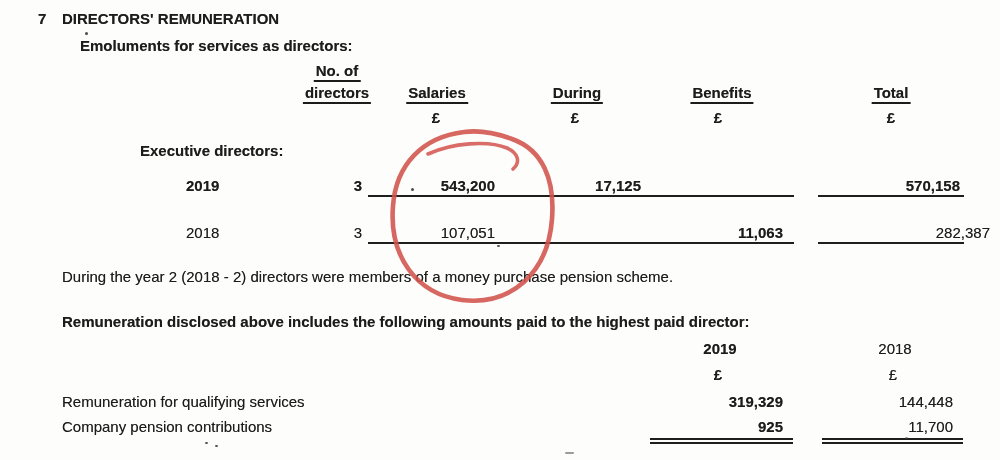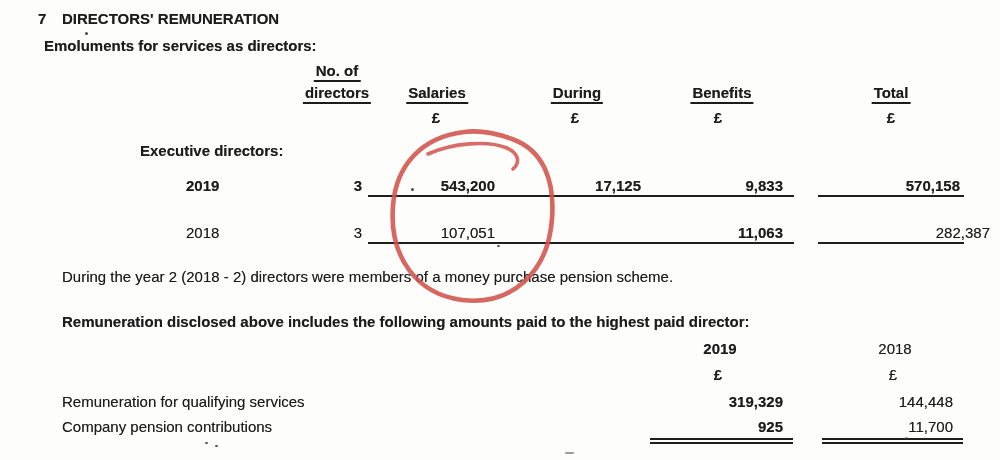--- a/index.html
+++ b/index.html
@@ -18,41 +18,40 @@
   .dot{position:absolute;background:#4a4a4a;border-radius:50%;}
   .annot-svg{position:absolute;left:0;top:0;pointer-events:none;}
 </style>
 </head>
 <body>
 
 <div class="page">
 
   <div class="t b" style="left:38px;top:10px;">7</div>
   <div class="t b" style="left:62px;top:10px;">DIRECTORS' REMUNERATION</div>
-  <div class="t b" style="left:44px;top:37px;">Emoluments for services as directors:</div>
+  <div class="t b" style="left:80px;top:37px;">Emoluments for services as directors:</div>
 
   <div class="t b ctr" style="left:337px;top:62px;"><span class="hdr-u">No. of</span></div>
   <div class="t b ctr" style="left:337px;top:84px;"><span class="hdr-u">directors</span></div>
   <div class="t b ctr" style="left:437px;top:84px;"><span class="hdr-u">Salaries</span></div>
   <div class="t b ctr" style="left:577px;top:84px;"><span class="hdr-u">During</span></div>
   <div class="t b ctr" style="left:722px;top:84px;"><span class="hdr-u">Benefits</span></div>
   <div class="t b ctr" style="left:891px;top:84px;"><span class="hdr-u">Total</span></div>
 
   <div class="t b ctr" style="left:436px;top:109px;">£</div>
   <div class="t b ctr" style="left:575px;top:109px;">£</div>
   <div class="t b ctr" style="left:718px;top:109px;">£</div>
   <div class="t b ctr" style="left:891px;top:109px;">£</div>
 
   <div class="t b" style="left:140px;top:134px;margin-top:8px;">Executive directors:</div>
 
   <div class="t b" style="left:186px;top:177px;">2019</div>
   <div class="t b num" style="left:262px;top:177px;width:100px;">3</div>
   <div class="t b num" style="left:385px;top:177px;">543,200</div>
   <div class="t b num" style="left:531px;top:177px;">17,125</div>
-  <div class="t b num" style="left:673px;top:177px;">9,833</div>
   <div class="t b num" style="left:850px;top:177px;">570,158</div>
   <div class="rule" style="left:368px;top:195px;width:426px;"></div>
   <div class="rule" style="left:818px;top:195px;width:146px;"></div>
 
   <div class="t" style="left:186px;top:224px;">2018</div>
   <div class="t num" style="left:262px;top:224px;width:100px;">3</div>
   <div class="t num" style="left:385px;top:224px;">107,051</div>
   <div class="t num" style="left:673px;top:224px;font-weight:bold;">11,063</div>
   <div class="t num" style="left:880px;top:224px;">282,387</div>
   <div class="rule" style="left:368px;top:242px;width:426px;"></div>

